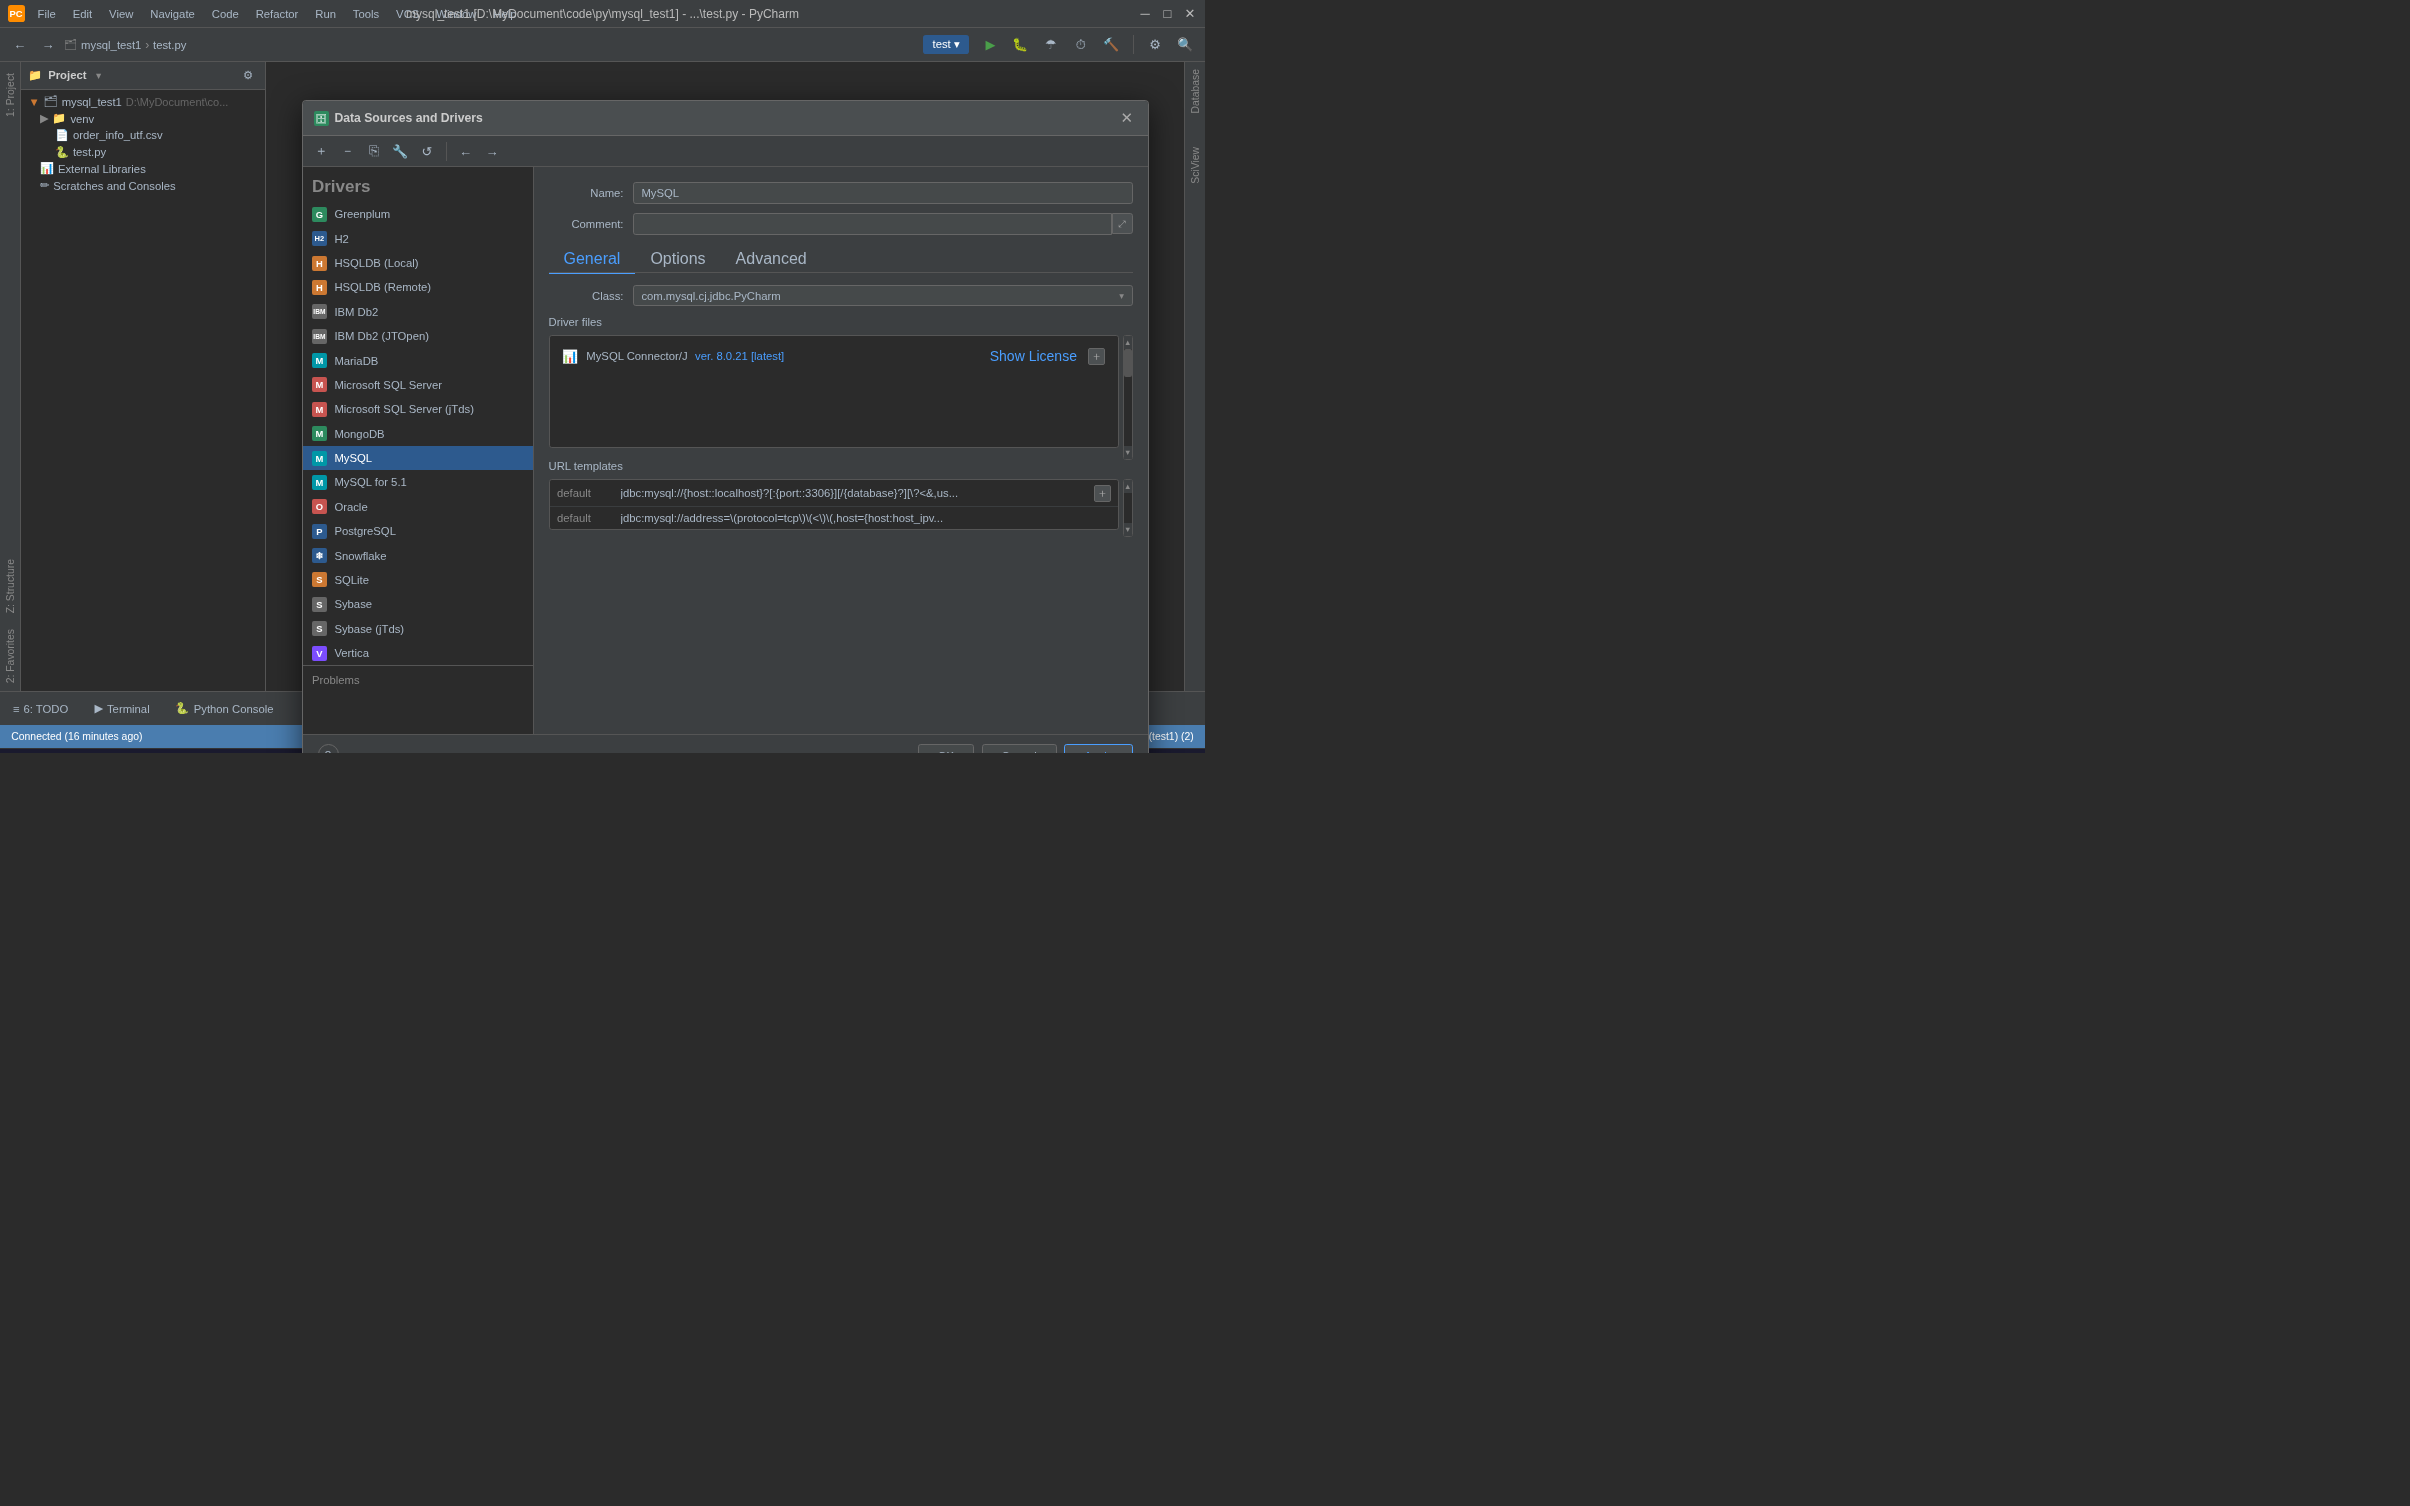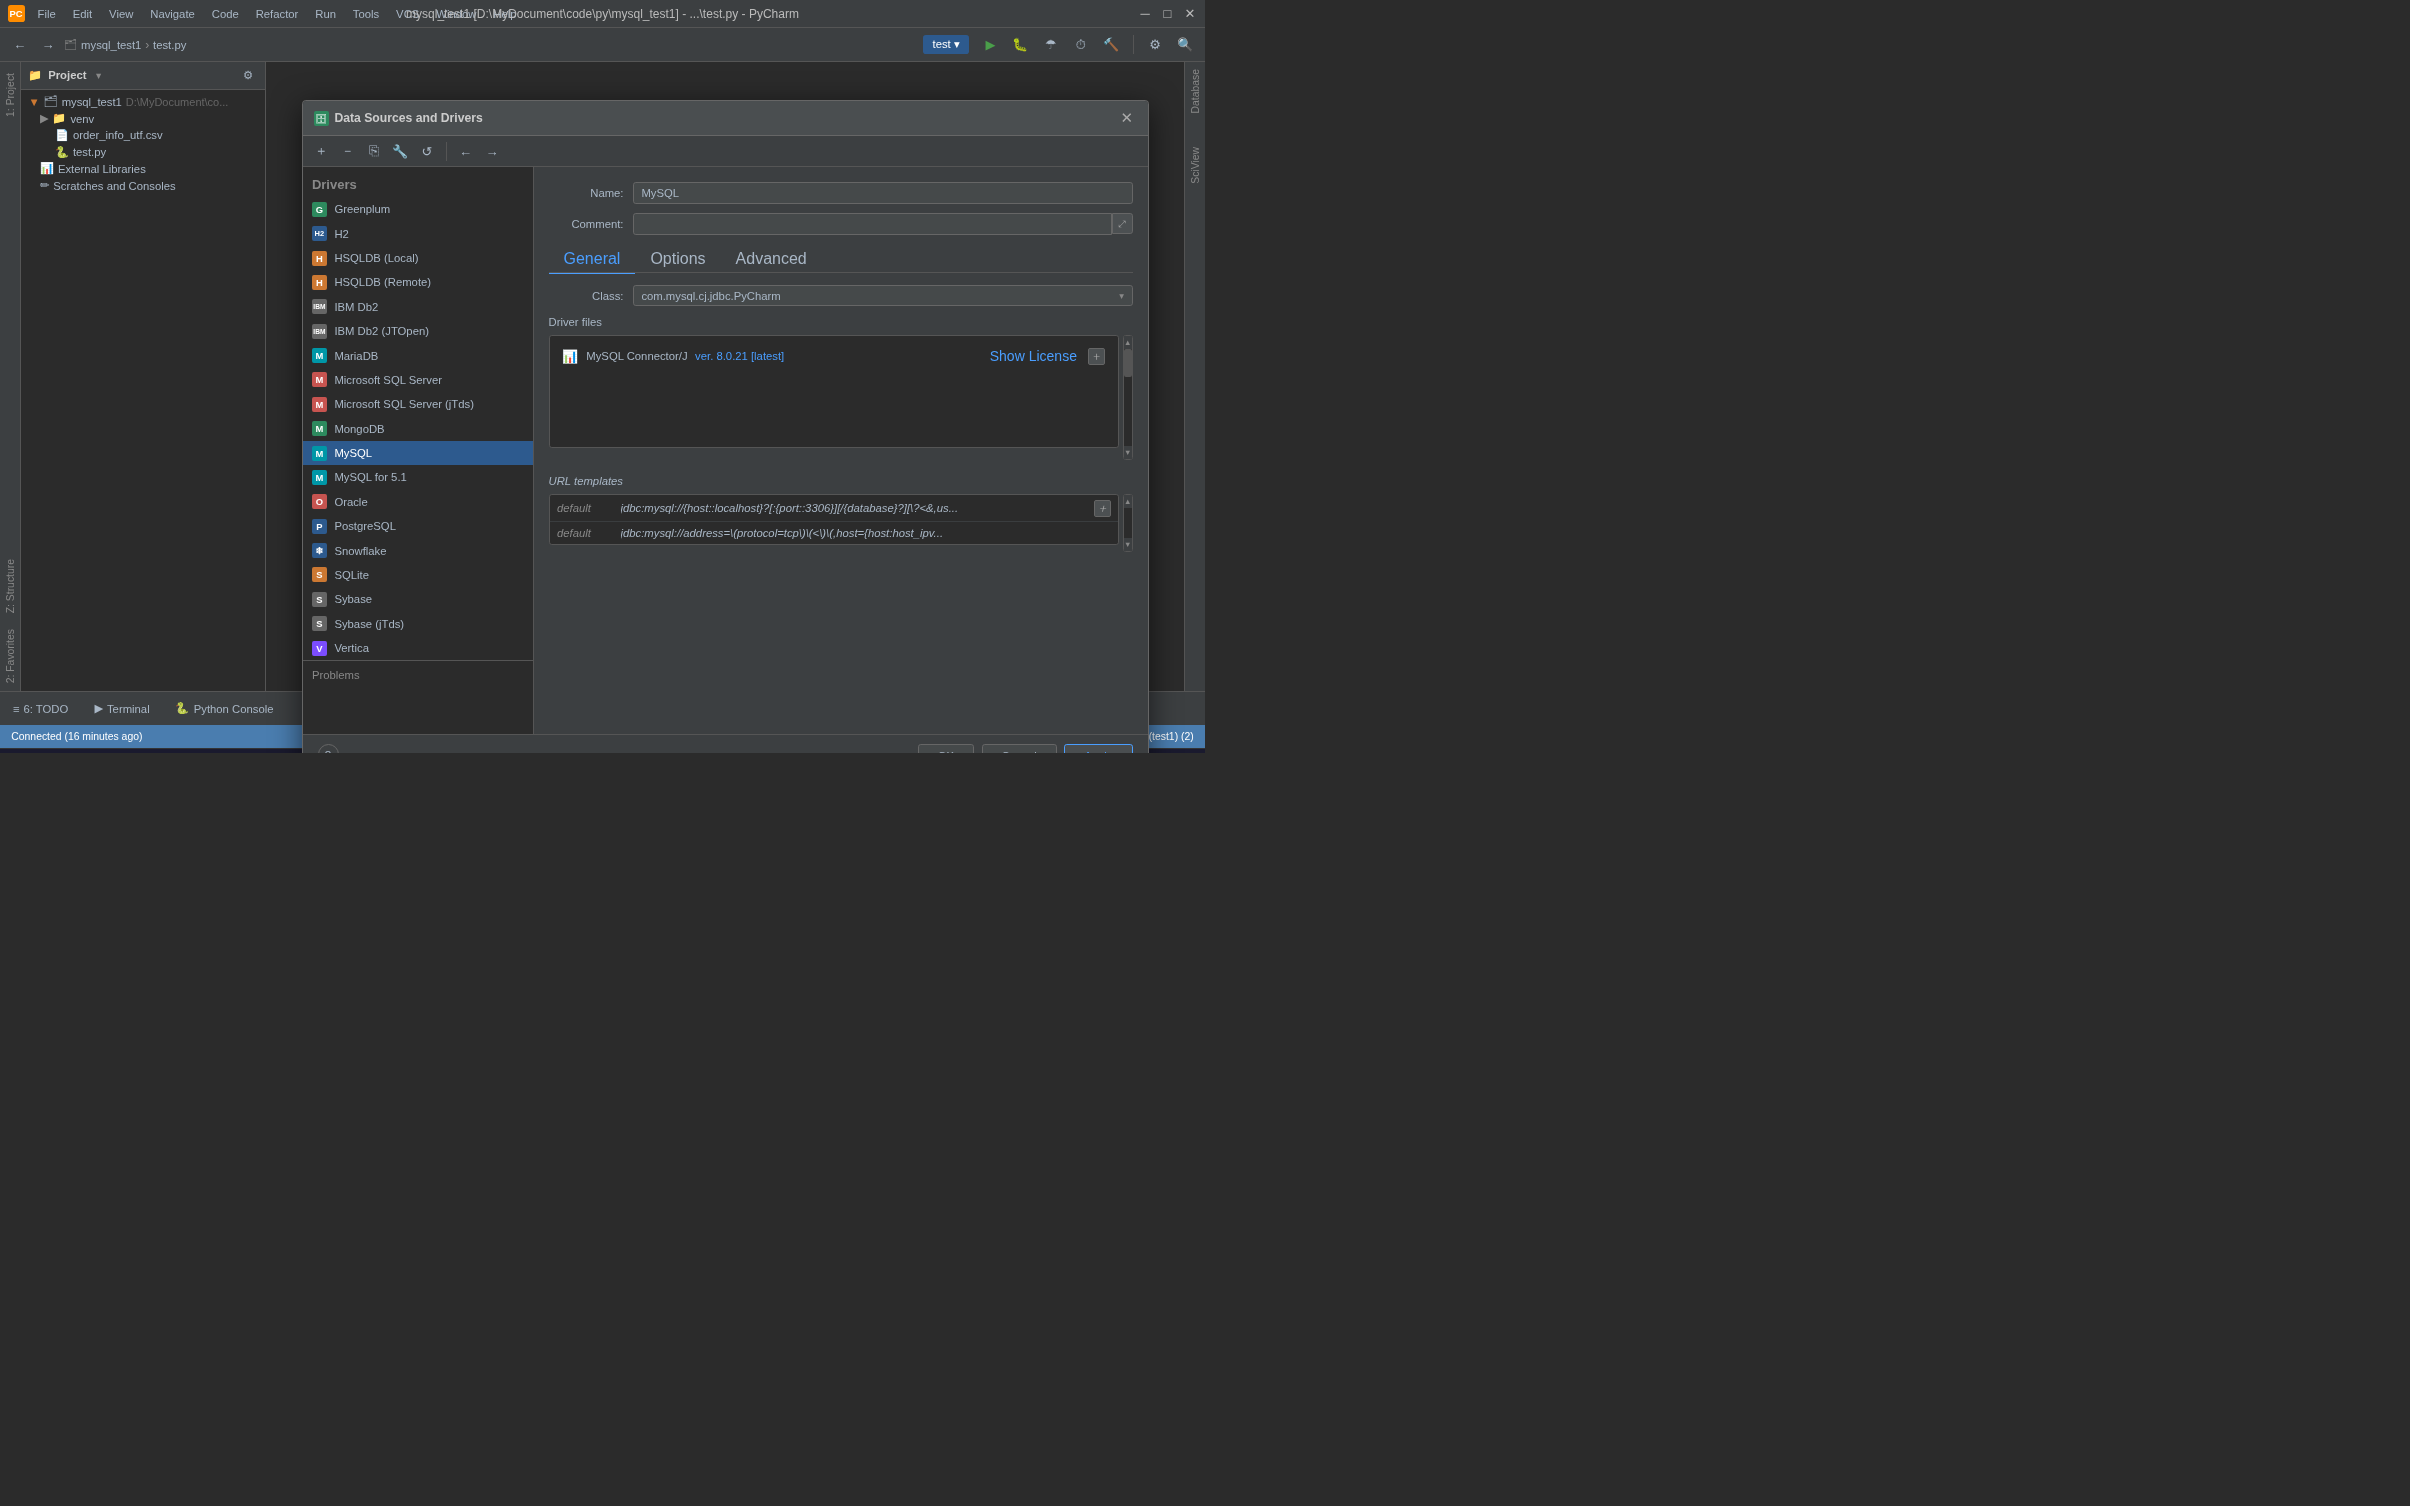--- a/index.html
+++ b/index.html
@@ -652,21 +652,21 @@
           <div class="modal-toolbar-btn" title="Configure">🔧</div>
           <div class="modal-toolbar-btn" title="Refresh">↺</div>
           <div style="width:0.9px;height:19px;background:#555;margin:0 3.8px;"></div>
           <div class="modal-toolbar-btn">←</div>
           <div class="modal-toolbar-btn">→</div>
         </div>
 
         <div class="modal-body">
 
           <div class="driver-list">
-            <div style="padding:5.6px 9.4px;font-size:13px;font-weight:bold;color:#888;">Drivers</div>
+            <div style="padding:5.6px 9.4px;font-size:17px;font-weight:bold;color:#888;">Drivers</div>
 
             <div class="driver-item">
               <div class="driver-ico green">G</div>
               <span>Greenplum</span>
             </div>
             <div class="driver-item">
               <div class="driver-ico blue" style="font-size:7.5px;">H2</div>
               <span>H2</span>
             </div>
             <div class="driver-item">
@@ -785,21 +785,21 @@
               </div>
               <div class="vertical-scrollbar">
                 <div class="scroll-arrow">▲</div>
                 <div class="scroll-track">
                   <div class="scroll-thumb"></div>
                 </div>
                 <div class="scroll-arrow">▼</div>
               </div>
             </div>
 
-            <div style="margin-top:15px;font-style:italic;">
+            <div style="">
               <div class="section-title">URL templates</div>
               <div style="display:flex;gap:3.8px;">
                 <div class="url-templates-area" style="flex:1;">
                   <div class="url-row">
                     <span class="url-type">default</span>
                     <span class="url-value">jdbc:mysql://{host::localhost}?[:{port::3306}][/{database}?][\?&lt;&amp;,us...</span>
                     <div class="add-btn-small">＋</div>
                   </div>
                   <div class="url-row">
                     <span class="url-type">default</span>

